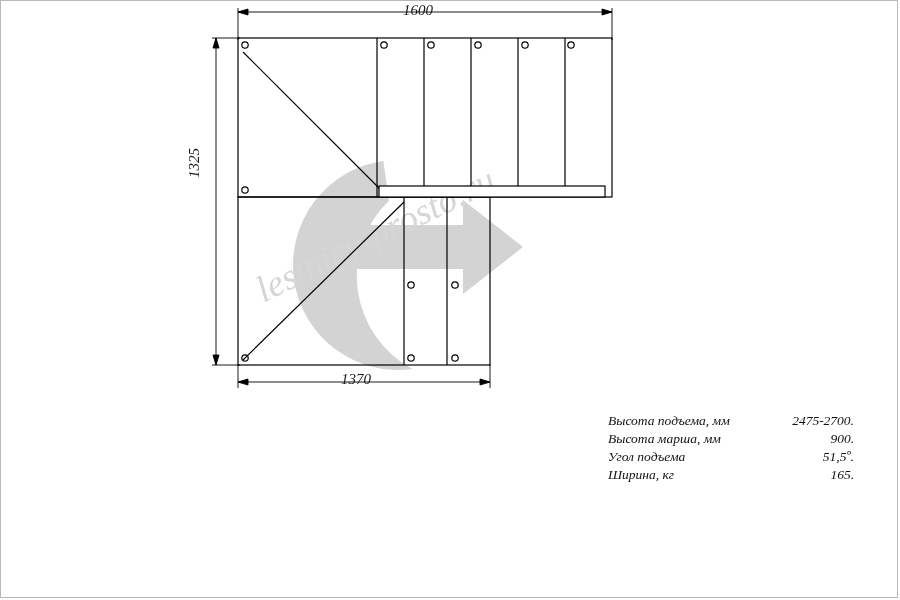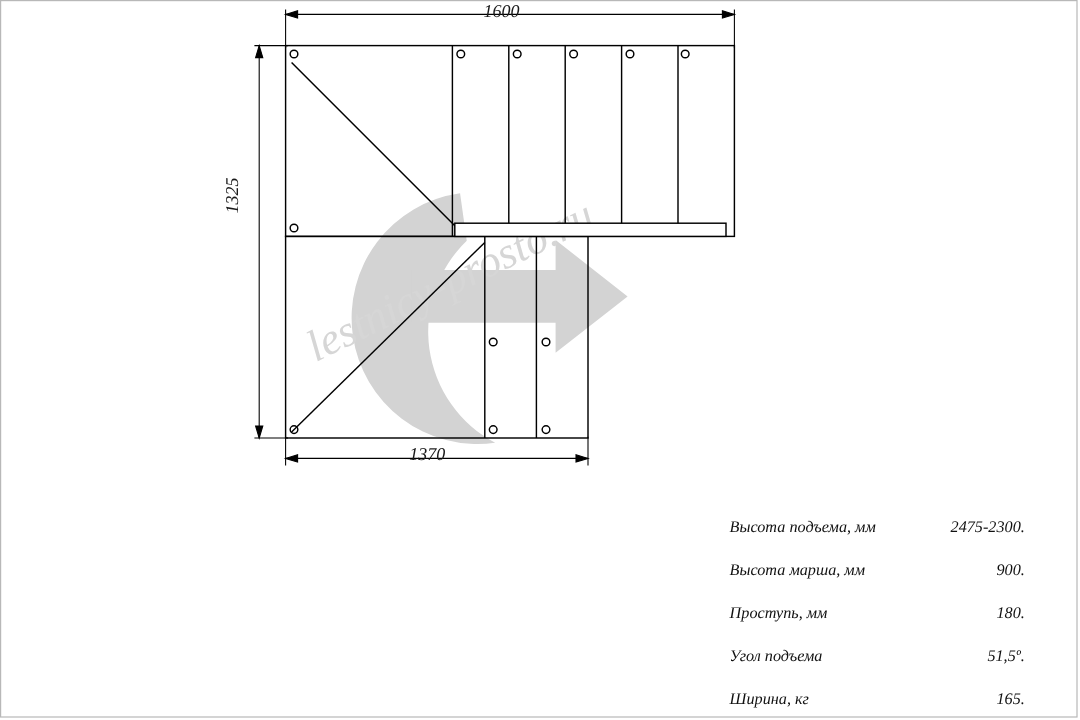--- a/index.html
+++ b/index.html
@@ -68,21 +68,20 @@
     font-family: "Liberation Serif", serif;
     font-style: italic;
     font-size: 13.5px;
     line-height: 18px;
     color: #111111;
   }
   #spec-table .spec-row {
     display: flex;
     justify-content: space-between;
     align-items: flex-start;
-    margin-top: 18px;
   }
   #spec-table .spec-name {
     text-align: left;
   }
   #spec-table .spec-value {
     text-align: right;
   }
   #watermark {
     position: absolute;
     left: 248px;
@@ -182,31 +181,27 @@
     </g>
   </svg>
 
   <div class="dim-label" id="dim-top-label">1600</div>
   <div class="dim-label" id="dim-bottom-label">1370</div>
   <div class="dim-label" id="dim-left-label">1325</div>
 
   <div id="spec-table">
     <div class="spec-row">
       <span class="spec-name">Высота подъема, мм</span>
-      <span class="spec-value">2475-2300.</span>
+      <span class="spec-value">2475-2700.</span>
     </div>
     <div class="spec-row">
       <span class="spec-name">Высота марша, мм</span>
       <span class="spec-value">900.</span>
     </div>
     <div class="spec-row">
-      <span class="spec-name">Проступь, мм</span>
-      <span class="spec-value">180.</span>
-    </div>
-    <div class="spec-row">
       <span class="spec-name">Угол подъема</span>
       <span class="spec-value">51,5º.</span>
     </div>
     <div class="spec-row">
       <span class="spec-name">Ширина, кг</span>
       <span class="spec-value">165.</span>
     </div>
   </div>
 
 </div>

